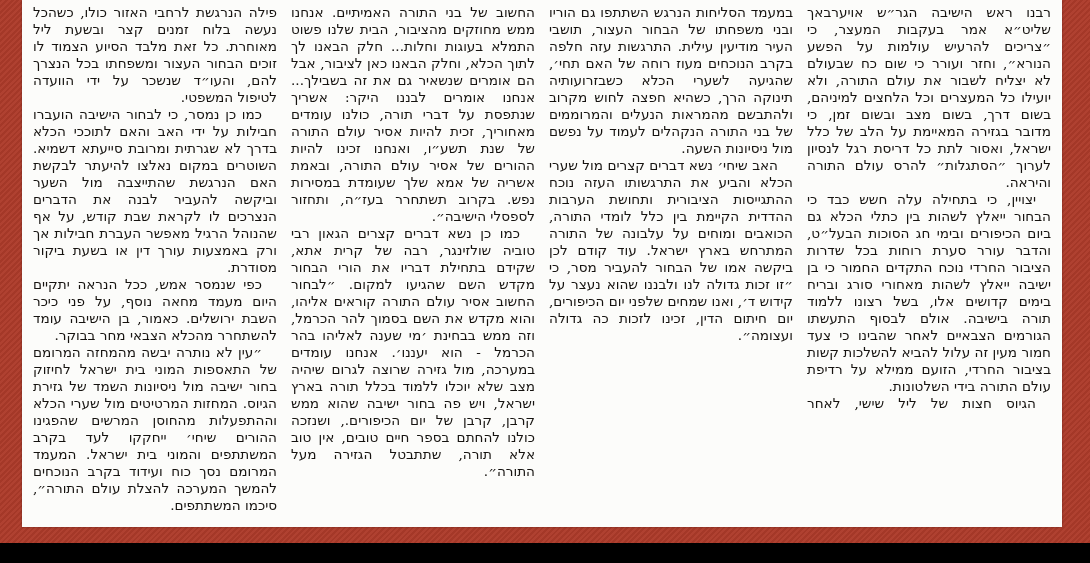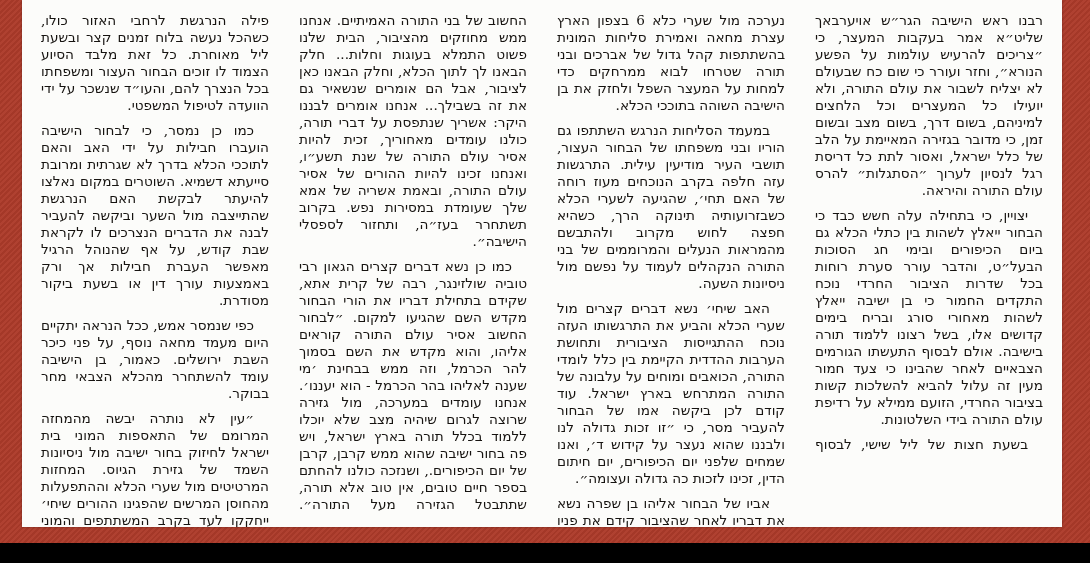--- a/index.html
+++ b/index.html
@@ -39,46 +39,44 @@
     flex: 1 1 0;
     min-width: 0;
     font-family: "DejaVu Serif", "DejaVu Sans", sans-serif;
     font-size: 13.6px;
     line-height: 17px;
     color: #161310;
     text-align: justify;
     overflow: hidden;
   }
   .column p {
-    margin: 8px;
+    margin: 0;
     padding: 0;
     text-indent: 15px;
   }
   .column p:first-child { text-indent: 0; }
   
   .column p:last-child { text-align-last: justify; }
   .column.final-column p:last-child { text-align-last: auto; }
 </style>
 </head>
 <body>
 
 <div class="scan">
   <div class="frame"></div>
   <div class="page">
     <div class="columns">
       <div class="column">
           <p>רבנו ראש הישיבה הגר״ש אויערבאך שליט״א אמר בעקבות המעצר, כי ״צריכים להרעיש עולמות על הפשע הנורא״, וחזר ועורר כי שום כח שבעולם לא יצליח לשבור את עולם התורה, ולא יועילו כל המעצרים וכל הלחצים למיניהם, בשום דרך, בשום מצב ובשום זמן, כי מדובר בגזירה המאיימת על הלב של כלל ישראל, ואסור לתת כל דריסת רגל לנסיון לערוך ״הסתגלות״ להרס עולם התורה והיראה.</p>
           <p>יצויין, כי בתחילה עלה חשש כבד כי הבחור ייאלץ לשהות בין כתלי הכלא גם ביום הכיפורים ובימי חג הסוכות הבעל״ט, והדבר עורר סערת רוחות בכל שדרות הציבור החרדי נוכח התקדים החמור כי בן ישיבה ייאלץ לשהות מאחורי סורג ובריח בימים קדושים אלו, בשל רצונו ללמוד תורה בישיבה. אולם לבסוף התעשתו הגורמים הצבאיים לאחר שהבינו כי צעד חמור מעין זה עלול להביא להשלכות קשות בציבור החרדי, הזועם ממילא על רדיפת עולם התורה בידי השלטונות.</p>
-          <p>בשעת חצות של ליל שישי, לבסוף</p>
+          <p>הגיוס חצות של ליל שישי, לאחר</p>
         </div>
       <div class="column">
-          <p>נערכה מול שערי כלא 6 בצפון הארץ עצרת מחאה ואמירת סליחות המונית בהשתתפות קהל גדול של אברכים ובני תורה שטרחו לבוא ממרחקים כדי למחות על המעצר השפל ולחזק את בן הישיבה השוהה בתוככי הכלא.</p>
           <p>במעמד הסליחות הנרגש השתתפו גם הוריו ובני משפחתו של הבחור העצור, תושבי העיר מודיעין עילית. התרגשות עזה חלפה בקרב הנוכחים מעוז רוחה של האם תחי׳, שהגיעה לשערי הכלא כשבזרועותיה תינוקה הרך, כשהיא חפצה לחוש מקרוב ולהתבשם מהמראות הנעלים והמרוממים של בני התורה הנקהלים לעמוד על נפשם מול ניסיונות השעה.</p>
           <p>האב שיחי׳ נשא דברים קצרים מול שערי הכלא והביע את התרגשותו העזה נוכח ההתגייסות הציבורית ותחושת הערבות ההדדית הקיימת בין כלל לומדי התורה, הכואבים ומוחים על עלבונה של התורה המתרחש בארץ ישראל. עוד קודם לכן ביקשה אמו של הבחור להעביר מסר, כי ״זו זכות גדולה לנו ולבננו שהוא נעצר על קידוש ד׳, ואנו שמחים שלפני יום הכיפורים, יום חיתום הדין, זכינו לזכות כה גדולה ועצומה״.</p>
-          <p>אביו של הבחור אליהו בן שפרה נשא את דבריו לאחר שהציבור קידם את פניו בשירת ״אשריך שנתפסת על דברי תורה״. האב אמר</p>
         </div>
       <div class="column">
           <p>החשוב של בני התורה האמיתיים. אנחנו ממש מחוזקים מהציבור, הבית שלנו פשוט התמלא בעוגות וחלות... חלק הבאנו לך לתוך הכלא, וחלק הבאנו כאן לציבור, אבל הם אומרים שנשאיר גם את זה בשבילך... אנחנו אומרים לבננו היקר: אשריך שנתפסת על דברי תורה, כולנו עומדים מאחוריך, זכית להיות אסיר עולם התורה של שנת תשע״ו, ואנחנו זכינו להיות ההורים של אסיר עולם התורה, ובאמת אשריה של אמא שלך שעומדת במסירות נפש. בקרוב תשתחרר בעז״ה, ותחזור לספסלי הישיבה״.</p>
           <p>כמו כן נשא דברים קצרים הגאון רבי טוביה שולזינגר, רבה של קרית אתא, שקידם בתחילת דבריו את הורי הבחור מקדש השם שהגיעו למקום. ״לבחור החשוב אסיר עולם התורה קוראים אליהו, והוא מקדש את השם בסמוך להר הכרמל, וזה ממש בבחינת ׳מי שענה לאליהו בהר הכרמל - הוא יעננו׳. אנחנו עומדים במערכה, מול גזירה שרוצה לגרום שיהיה מצב שלא יוכלו ללמוד בכלל תורה בארץ ישראל, ויש פה בחור ישיבה שהוא ממש קרבן, קרבן של יום הכיפורים., ושנזכה כולנו להחתם בספר חיים טובים, אין טוב אלא תורה, שתתבטל הגזירה מעל התורה״.</p>
         </div>
       <div class="column final-column">
           <p>פילה הנרגשת לרחבי האזור כולו, כשהכל נעשה בלוח זמנים קצר ובשעת ליל מאוחרת. כל זאת מלבד הסיוע הצמוד לו זוכים הבחור העצור ומשפחתו בכל הנצרך להם, והעו״ד שנשכר על ידי הוועדה לטיפול המשפטי.</p>
           <p>כמו כן נמסר, כי לבחור הישיבה הועברו חבילות על ידי האב והאם לתוככי הכלא בדרך לא שגרתית ומרובת סייעתא דשמיא. השוטרים במקום נאלצו להיעתר לבקשת האם הנרגשת שהתייצבה מול השער וביקשה להעביר לבנה את הדברים הנצרכים לו לקראת שבת קודש, על אף שהנוהל הרגיל מאפשר העברת חבילות אך ורק באמצעות עורך דין או בשעת ביקור מסודרת.</p>
           <p>כפי שנמסר אמש, ככל הנראה יתקיים היום מעמד מחאה נוסף, על פני כיכר השבת ירושלים. כאמור, בן הישיבה עומד להשתחרר מהכלא הצבאי מחר בבוקר.</p>
           <p>״עין לא נותרה יבשה מהמחזה המרומם של התאספות המוני בית ישראל לחיזוק בחור ישיבה מול ניסיונות השמד של גזירת הגיוס. המחזות המרטיטים מול שערי הכלא וההתפעלות מהחוסן המרשים שהפגינו ההורים שיחי׳ ייחקקו לעד בקרב המשתתפים והמוני בית ישראל. המעמד המרומם נסך כוח ועידוד בקרב הנוכחים להמשך המערכה להצלת עולם התורה״, סיכמו המשתתפים.</p>

